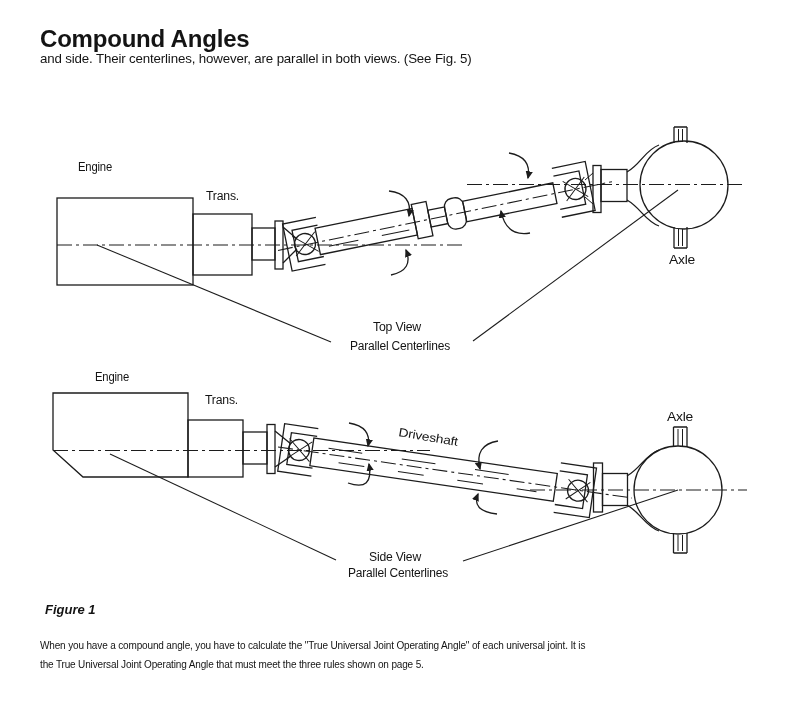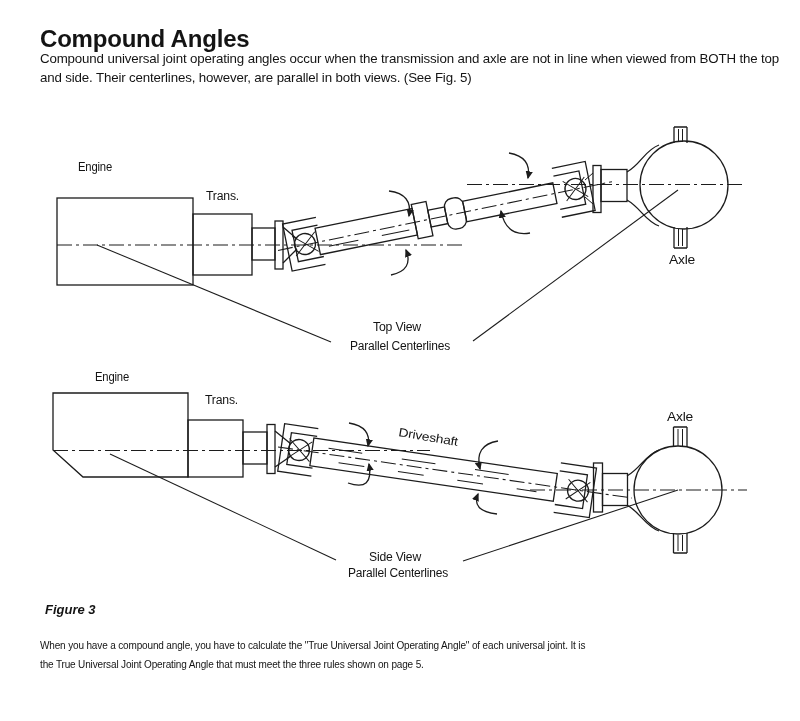--- a/index.html
+++ b/index.html
@@ -139,24 +139,23 @@
       <text x="398" y="436" textLength="60" lengthAdjust="spacingAndGlyphs" transform="rotate(9.5 398 436)">Driveshaft</text>
       <text x="667" y="421" textLength="26" lengthAdjust="spacingAndGlyphs">Axle</text>
       <text class="lbl-c" x="395" y="561" textLength="52" lengthAdjust="spacingAndGlyphs">Side View</text>
       <text class="lbl-c" x="398" y="577" textLength="100" lengthAdjust="spacingAndGlyphs">Parallel Centerlines</text>
     </g>
   </svg>
 
   <h1 class="title">Compound Angles</h1>
 
   <div class="intro">
-    <div>Compound universal joint operating angles occur when the transmission and axle are not in line when viewed from BOTH the top</div>
     <div>and side. Their centerlines, however, are parallel in both views. (See Fig. 5)</div>
   </div>
 
-  <div class="figcap">Figure 3</div>
+  <div class="figcap">Figure 1</div>
 
   <div class="footer">
     <div>When you have a compound angle, you have to calculate the "True Universal Joint Operating Angle" of each universal joint. It is</div>
     <div>the True Universal Joint Operating Angle that must meet the three rules shown on page 5.</div>
   </div>
 
 </div>
 
 </body></html>

